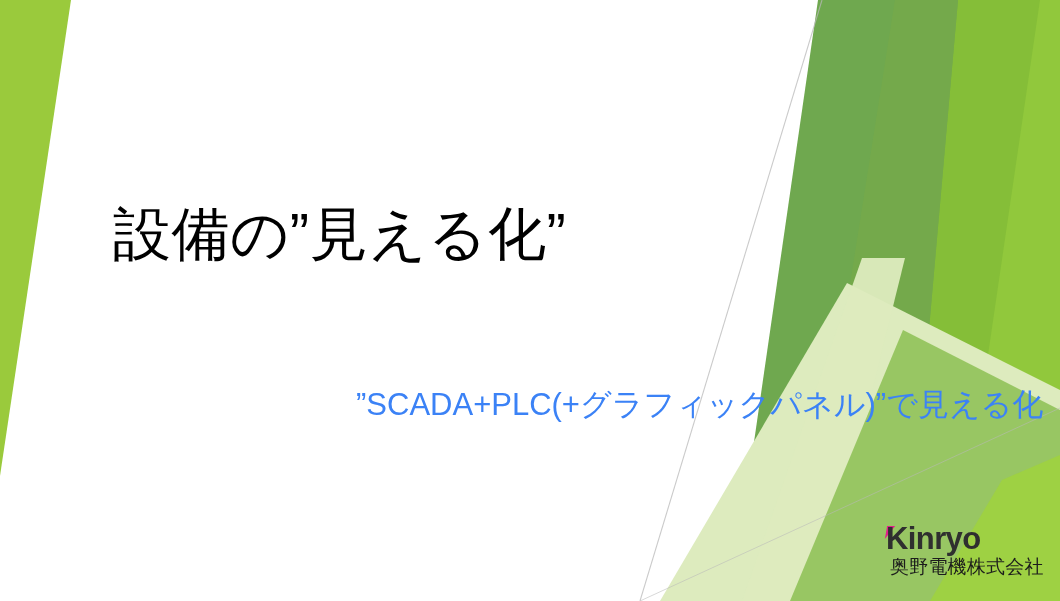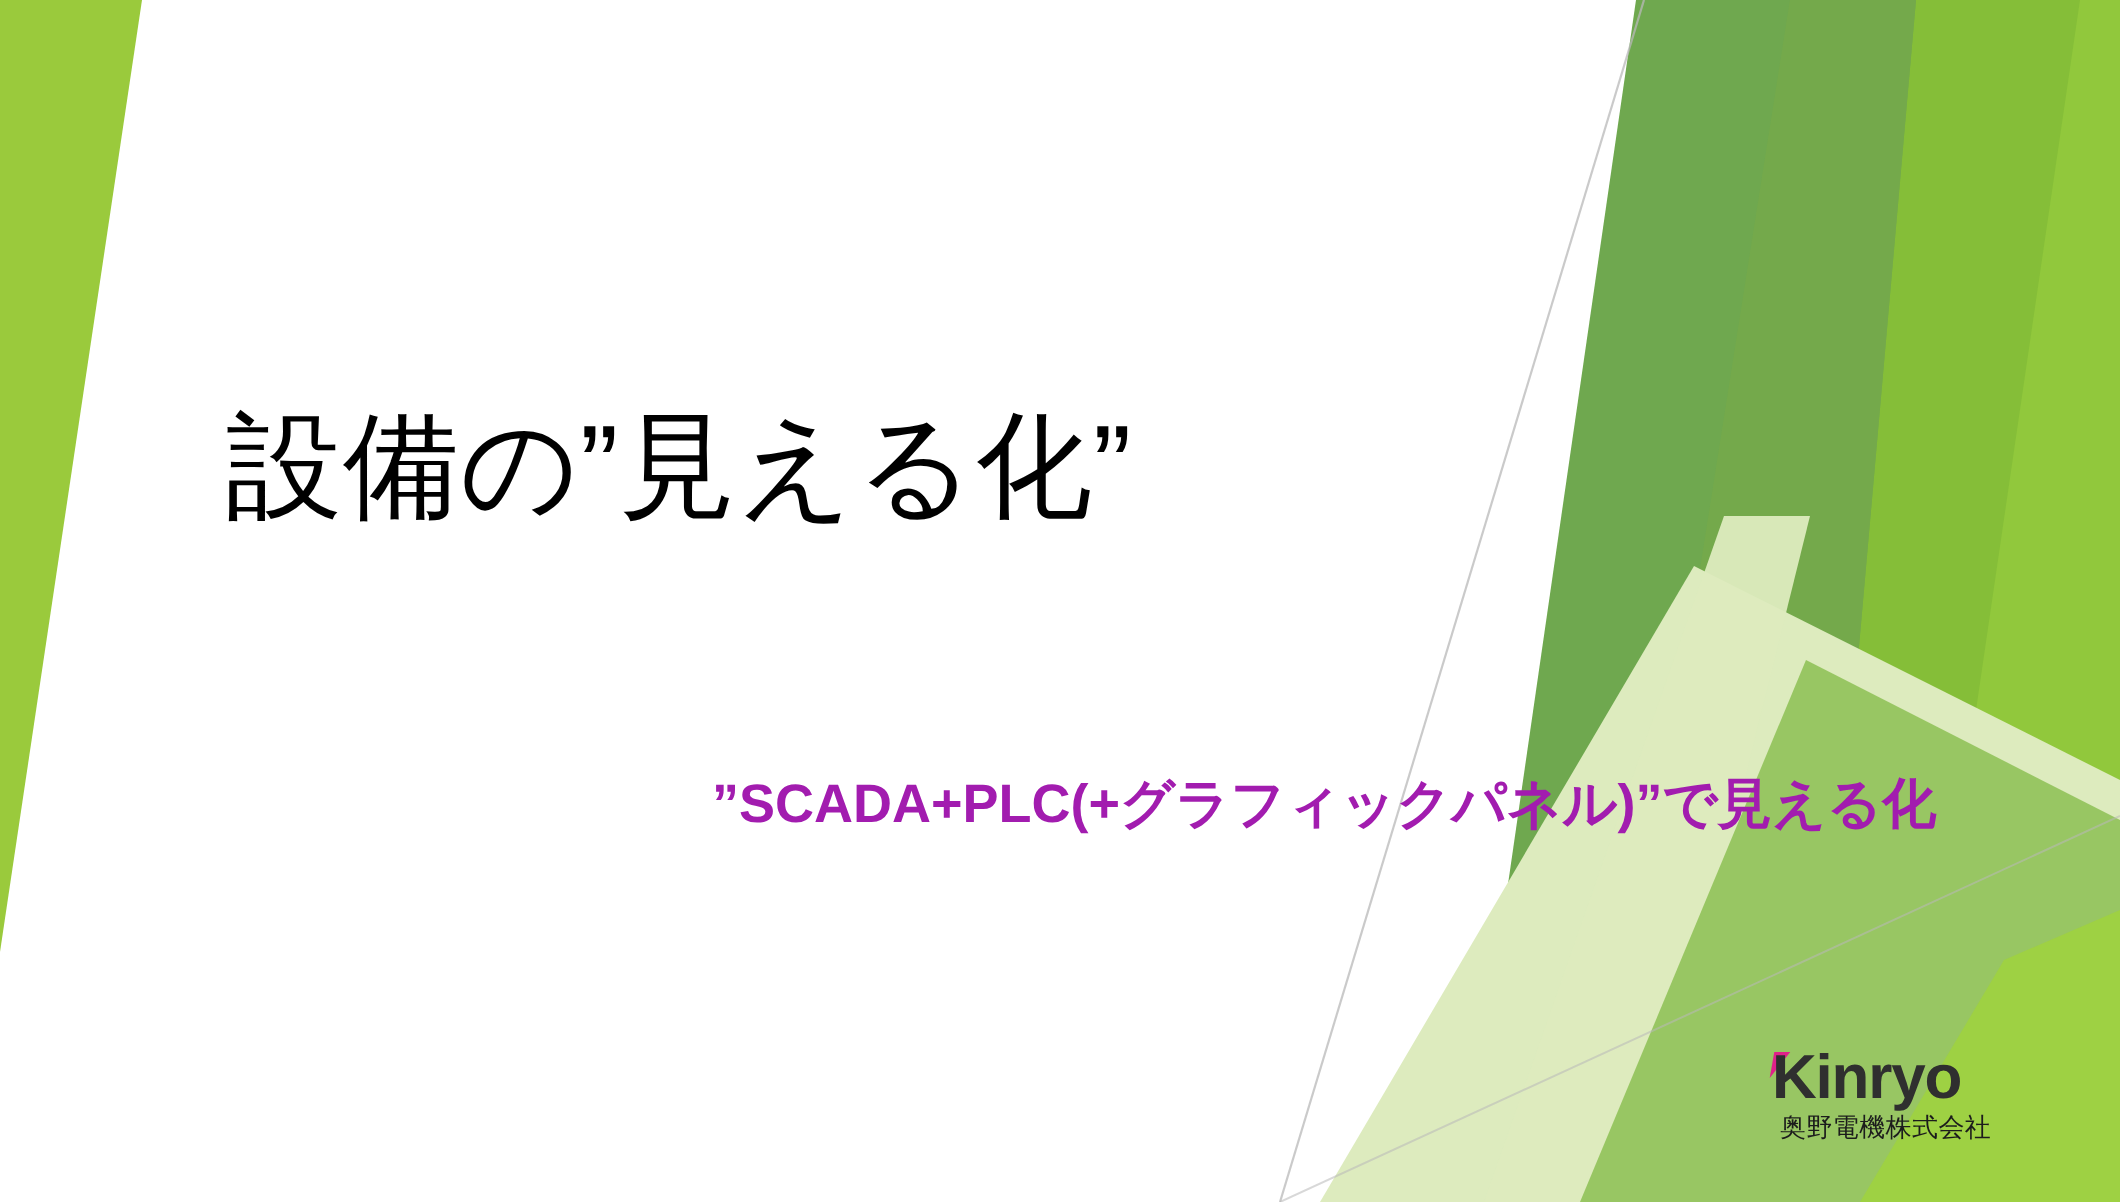--- a/index.html
+++ b/index.html
@@ -43,24 +43,24 @@
     top:192px;
   }
   #title-line-2{
     left:588px;
     top:270px;
   }
   #subtitle{
     position:absolute;
     left:356px;
     top:374px;
-    color:#a21caf;
-    font-size:27px;
+    color:#3b82f6;
+    font-size:31px;
     line-height:1.15;
-    font-weight:700;
+    font-weight:400;
     white-space:nowrap;
   }
   
   #logo{
     position:absolute;
     left:886px;
     top:526px;
     width:120px;
     height:58px;
   }
@@ -86,21 +86,21 @@
     width:0;
     height:0;
     border-left:8px solid #e0218a;
     border-bottom:13px solid transparent;
     transform:skewX(-10deg);
   }
   #logo-company{
     position:absolute;
     left:4px;
     top:31px;
-    font-size:13px;
+    font-size:19px;
     letter-spacing:0.2px;
     color:#1c1c1c;
     line-height:1;
     white-space:nowrap;
   }
 </style>
 </head>
 <body>
 
 <div id="slide">

